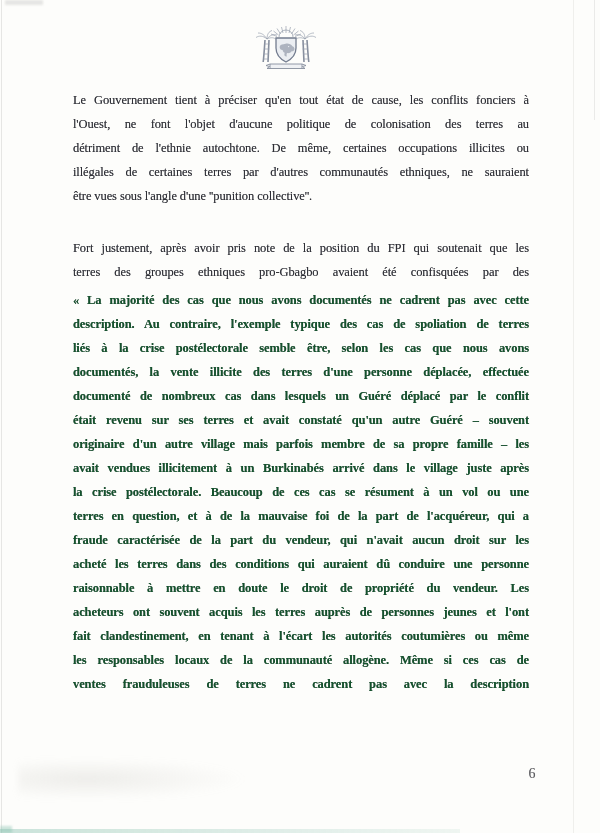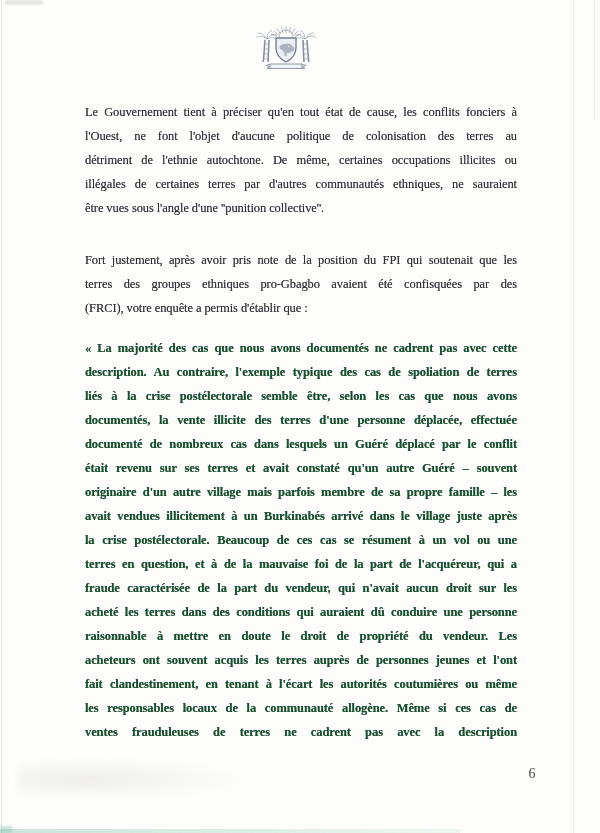--- a/index.html
+++ b/index.html
@@ -32,21 +32,21 @@
     opacity: 0.88;
   }
 
   .text-block {
     position: absolute; left: 69px; top: 84px; width: 464px;
     color: #2e2f36;
     font-size: 12.5px;
     letter-spacing: -0.1px;
     text-shadow: 0 0 0.4px rgba(46,47,54,0.55);
   }
-  .para { margin: 16px; }
+  .para { margin: 4px; }
   .para.bold .line { font-weight: 700; color: #14532d; text-shadow: 0 0 0.4px rgba(30,30,38,0.6); }
   .line {
     height: 24px; line-height: 24px;
     text-align: justify; text-align-last: justify;
     text-justify: inter-word;
     white-space: normal; overflow: visible;
   }
   .line.last-left { text-align-last: left; }
 
   .page-number {
@@ -140,21 +140,20 @@
       <div class="para">
         <div class="line">Le Gouvernement tient à préciser qu'en tout état de cause, les conflits fonciers à</div>
         <div class="line">l'Ouest, ne font l'objet d'aucune politique de colonisation des terres au</div>
         <div class="line">détriment de l'ethnie autochtone. De même, certaines occupations illicites ou</div>
         <div class="line">illégales de certaines terres par d'autres communautés ethniques, ne sauraient</div>
         <div class="line last-left">être vues sous l'angle d'une ''punition collective''.</div>
       </div>
       <div class="para" style="margin-top: 28px;">
         <div class="line">Fort justement, après avoir pris note de la position du FPI qui soutenait que les</div>
         <div class="line">terres des groupes ethniques pro-Gbagbo avaient été confisquées par des</div>
-        <div class="line last-left">(FRCI), votre enquête a permis d'établir que :</div>
       </div>
       <div class="para bold">
         <div class="line">« La majorité des cas que nous avons documentés ne cadrent pas avec cette</div>
         <div class="line">description. Au contraire, l'exemple typique des cas de spoliation de terres</div>
         <div class="line">liés à la crise postélectorale semble être, selon les cas que nous avons</div>
         <div class="line">documentés, la vente illicite des terres d'une personne déplacée, effectuée</div>
         <div class="line">documenté de nombreux cas dans lesquels un Guéré déplacé par le conflit</div>
         <div class="line">était revenu sur ses terres et avait constaté qu'un autre Guéré – souvent</div>
         <div class="line">originaire d'un autre village mais parfois membre de sa propre famille – les</div>
         <div class="line">avait vendues illicitement à un Burkinabés arrivé dans le village juste après</div>

